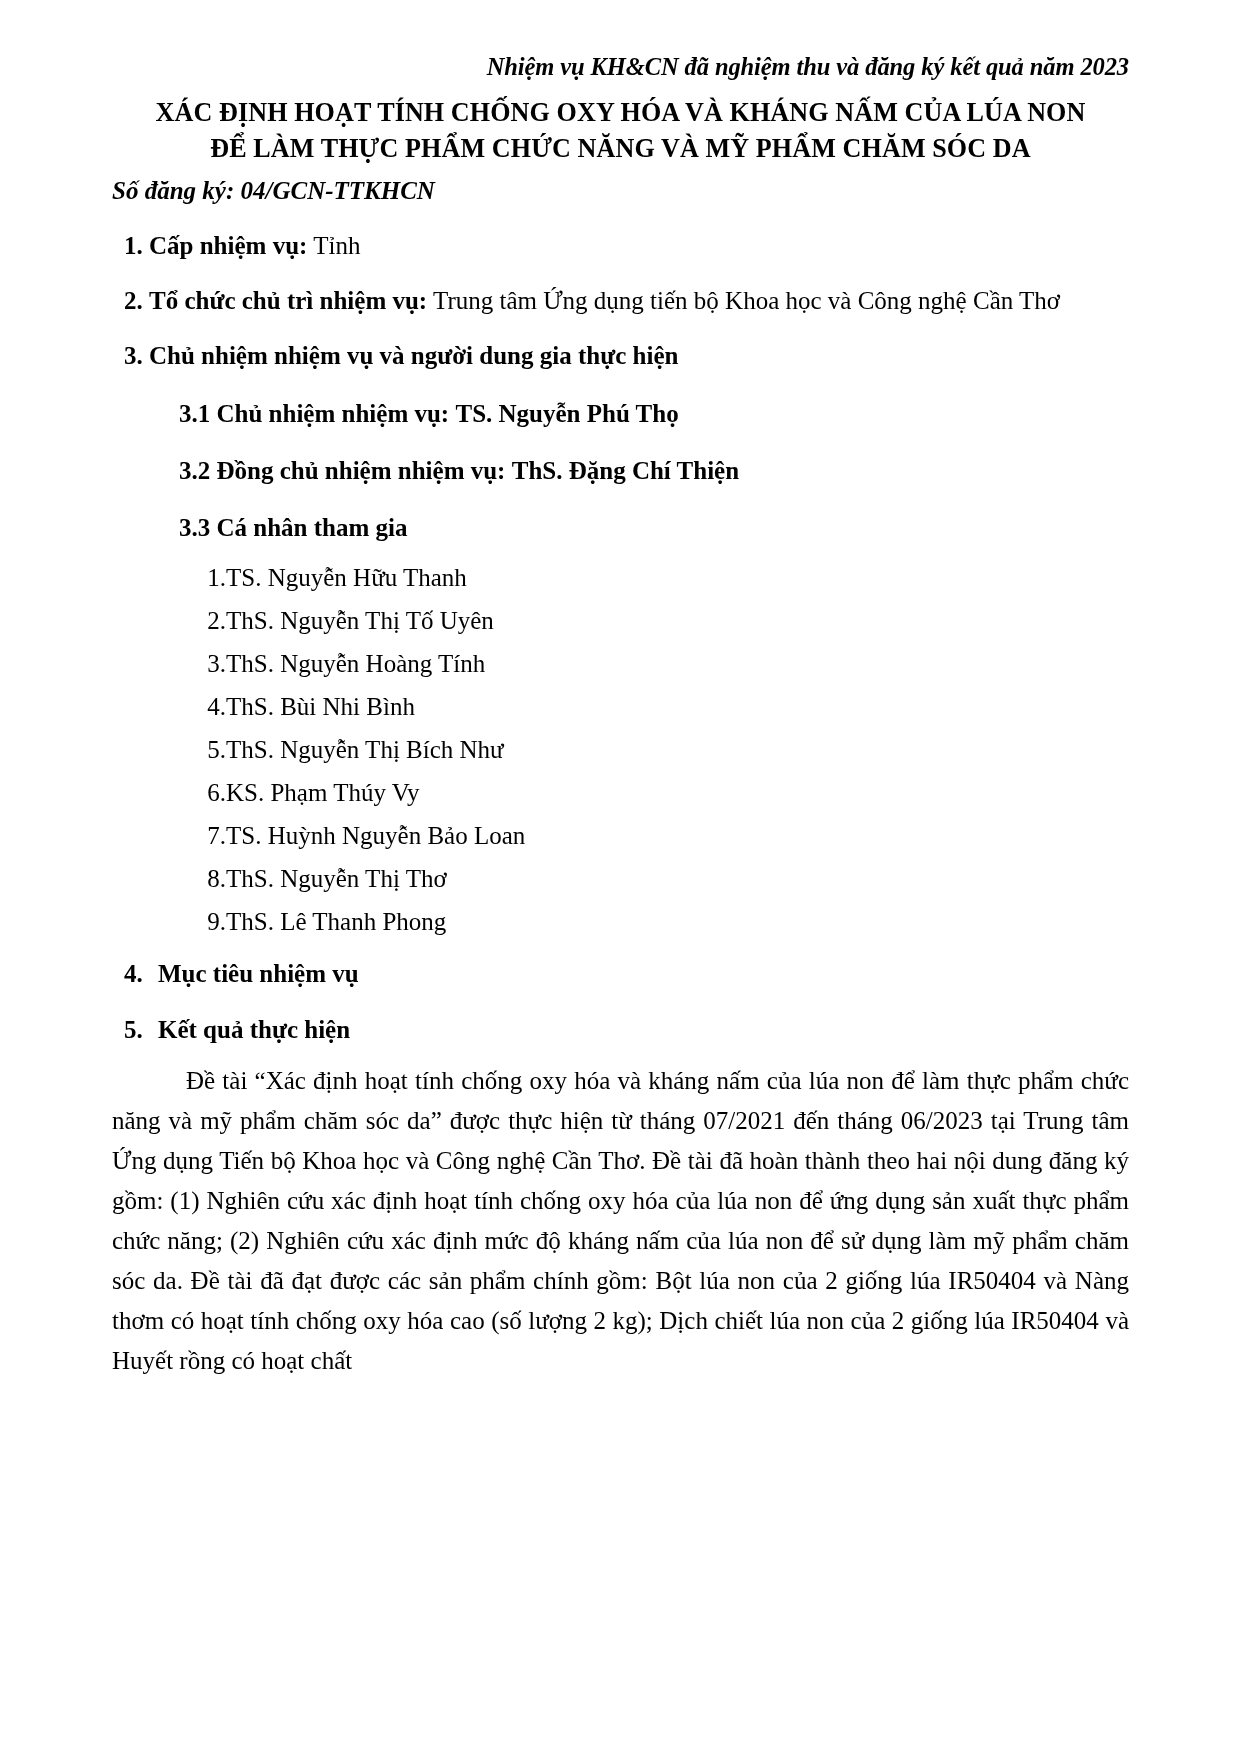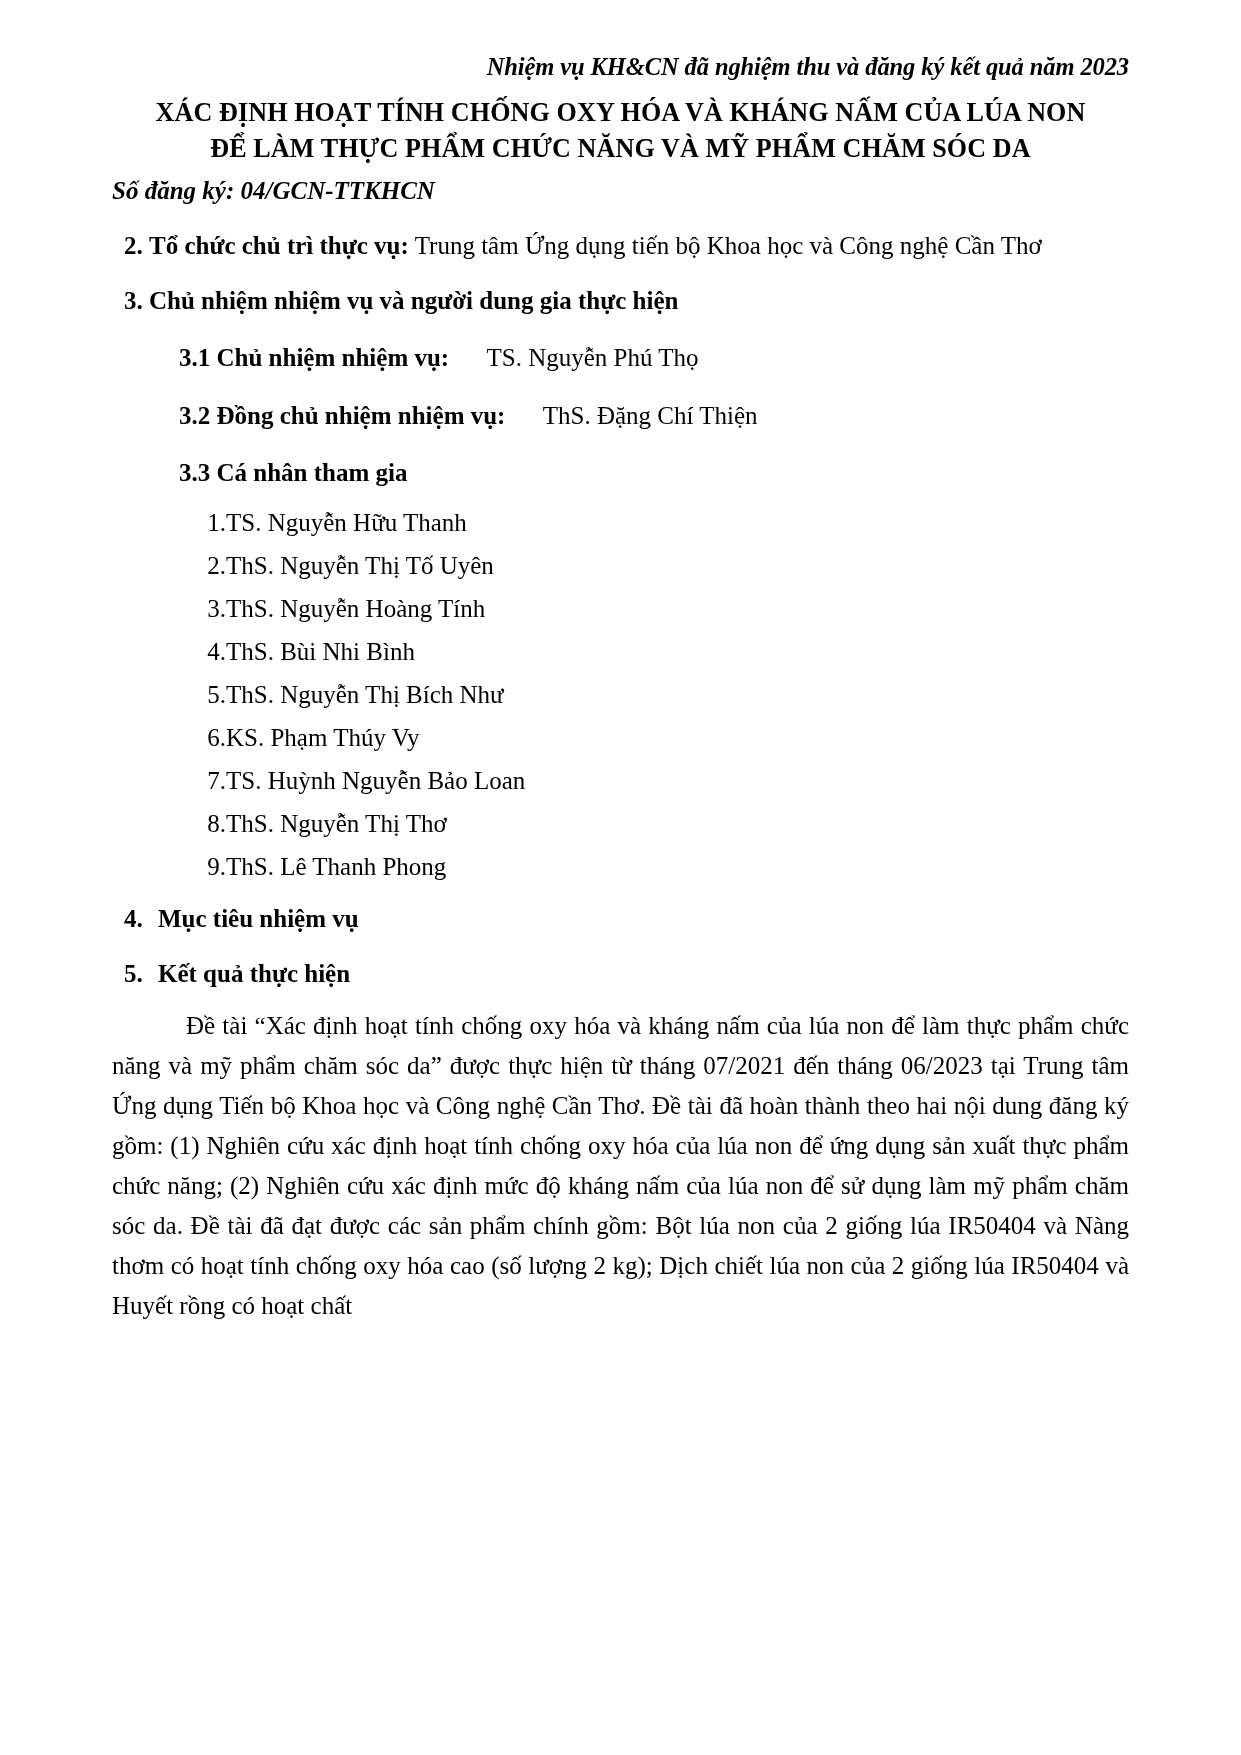--- a/index.html
+++ b/index.html
@@ -74,21 +74,21 @@
   .section.wide-num .num { display: inline-block; min-width: 34px; }
 
   
   .subsection {
     font-size: 25px;
     line-height: 1.25;
     margin: 26px 0 0 0;
     margin-left: 47px;
   }
   .subsection .lbl { font-weight: bold; margin-left: 20px; }
-  .subsection .val { font-weight: normal; margin-left: 31px; }
+  .subsection .val { font-weight: bold; }
 
   
   ol.participants {
     list-style: none;
     margin: 22px 0 0 0;
     padding: 0;
   }
   ol.participants li {
     font-size: 25px;
     line-height: 1.0;
@@ -122,24 +122,29 @@
 
   <div class="running-header">Nhiệm vụ KH&amp;CN đã nghiệm thu và đăng ký kết quả năm 2023</div>
 
   <div class="doc-title">
     <span class="tline">XÁC ĐỊNH HOẠT TÍNH CHỐNG OXY HÓA VÀ KHÁNG NẤM CỦA LÚA NON</span>
     <span class="tline">ĐỂ LÀM THỰC PHẨM CHỨC NĂNG VÀ MỸ PHẨM CHĂM SÓC DA</span>
   </div>
 
   <div class="reg-number">Số đăng ký: 04/GCN-TTKHCN</div>
 
+  <div class="section">
+    <span class="num">1.</span>
+    <span class="lbl">Cấp nhiệm vụ:</span>
+    <span class="val">Tỉnh</span>
+  </div>
 
   <div class="section">
     <span class="num">2.</span>
-    <span class="lbl">Tổ chức chủ trì thực vụ:</span>
+    <span class="lbl">Tổ chức chủ trì nhiệm vụ:</span>
     <span class="val">Trung tâm Ứng dụng tiến bộ Khoa học và Công nghệ Cần Thơ</span>
   </div>
 
   <div class="section">
     <span class="num">3.</span>
     <span class="lbl">Chủ nhiệm nhiệm vụ và người dung gia thực hiện</span>
   </div>
 
   <div class="subsection">
     <span class="lbl">3.1 Chủ nhiệm nhiệm vụ:</span>

